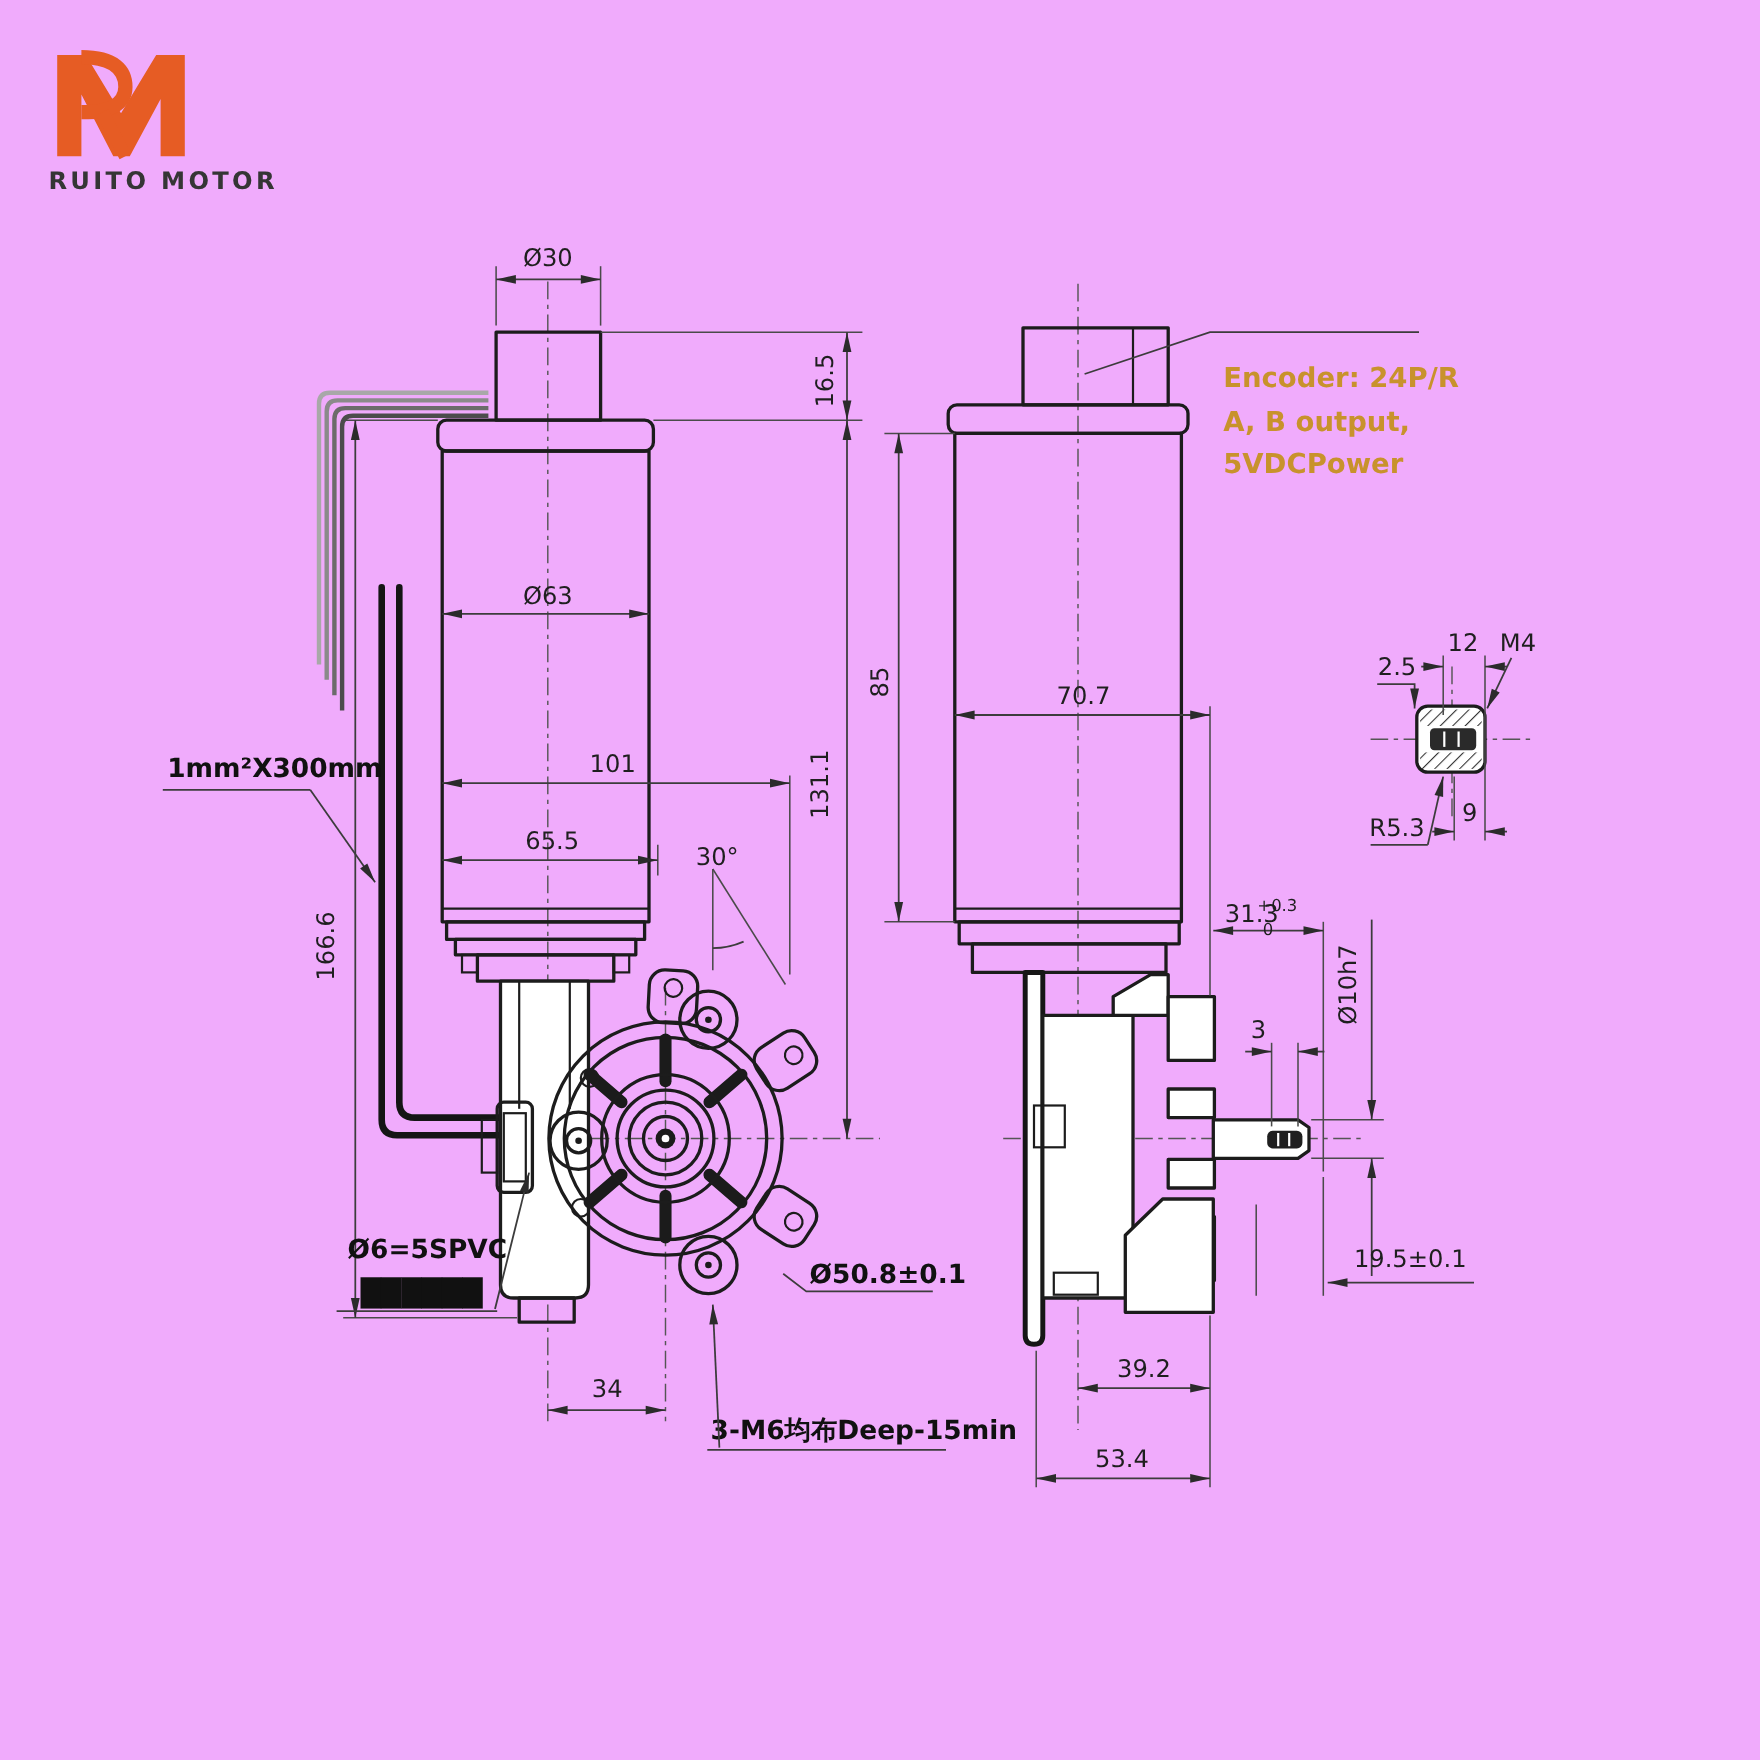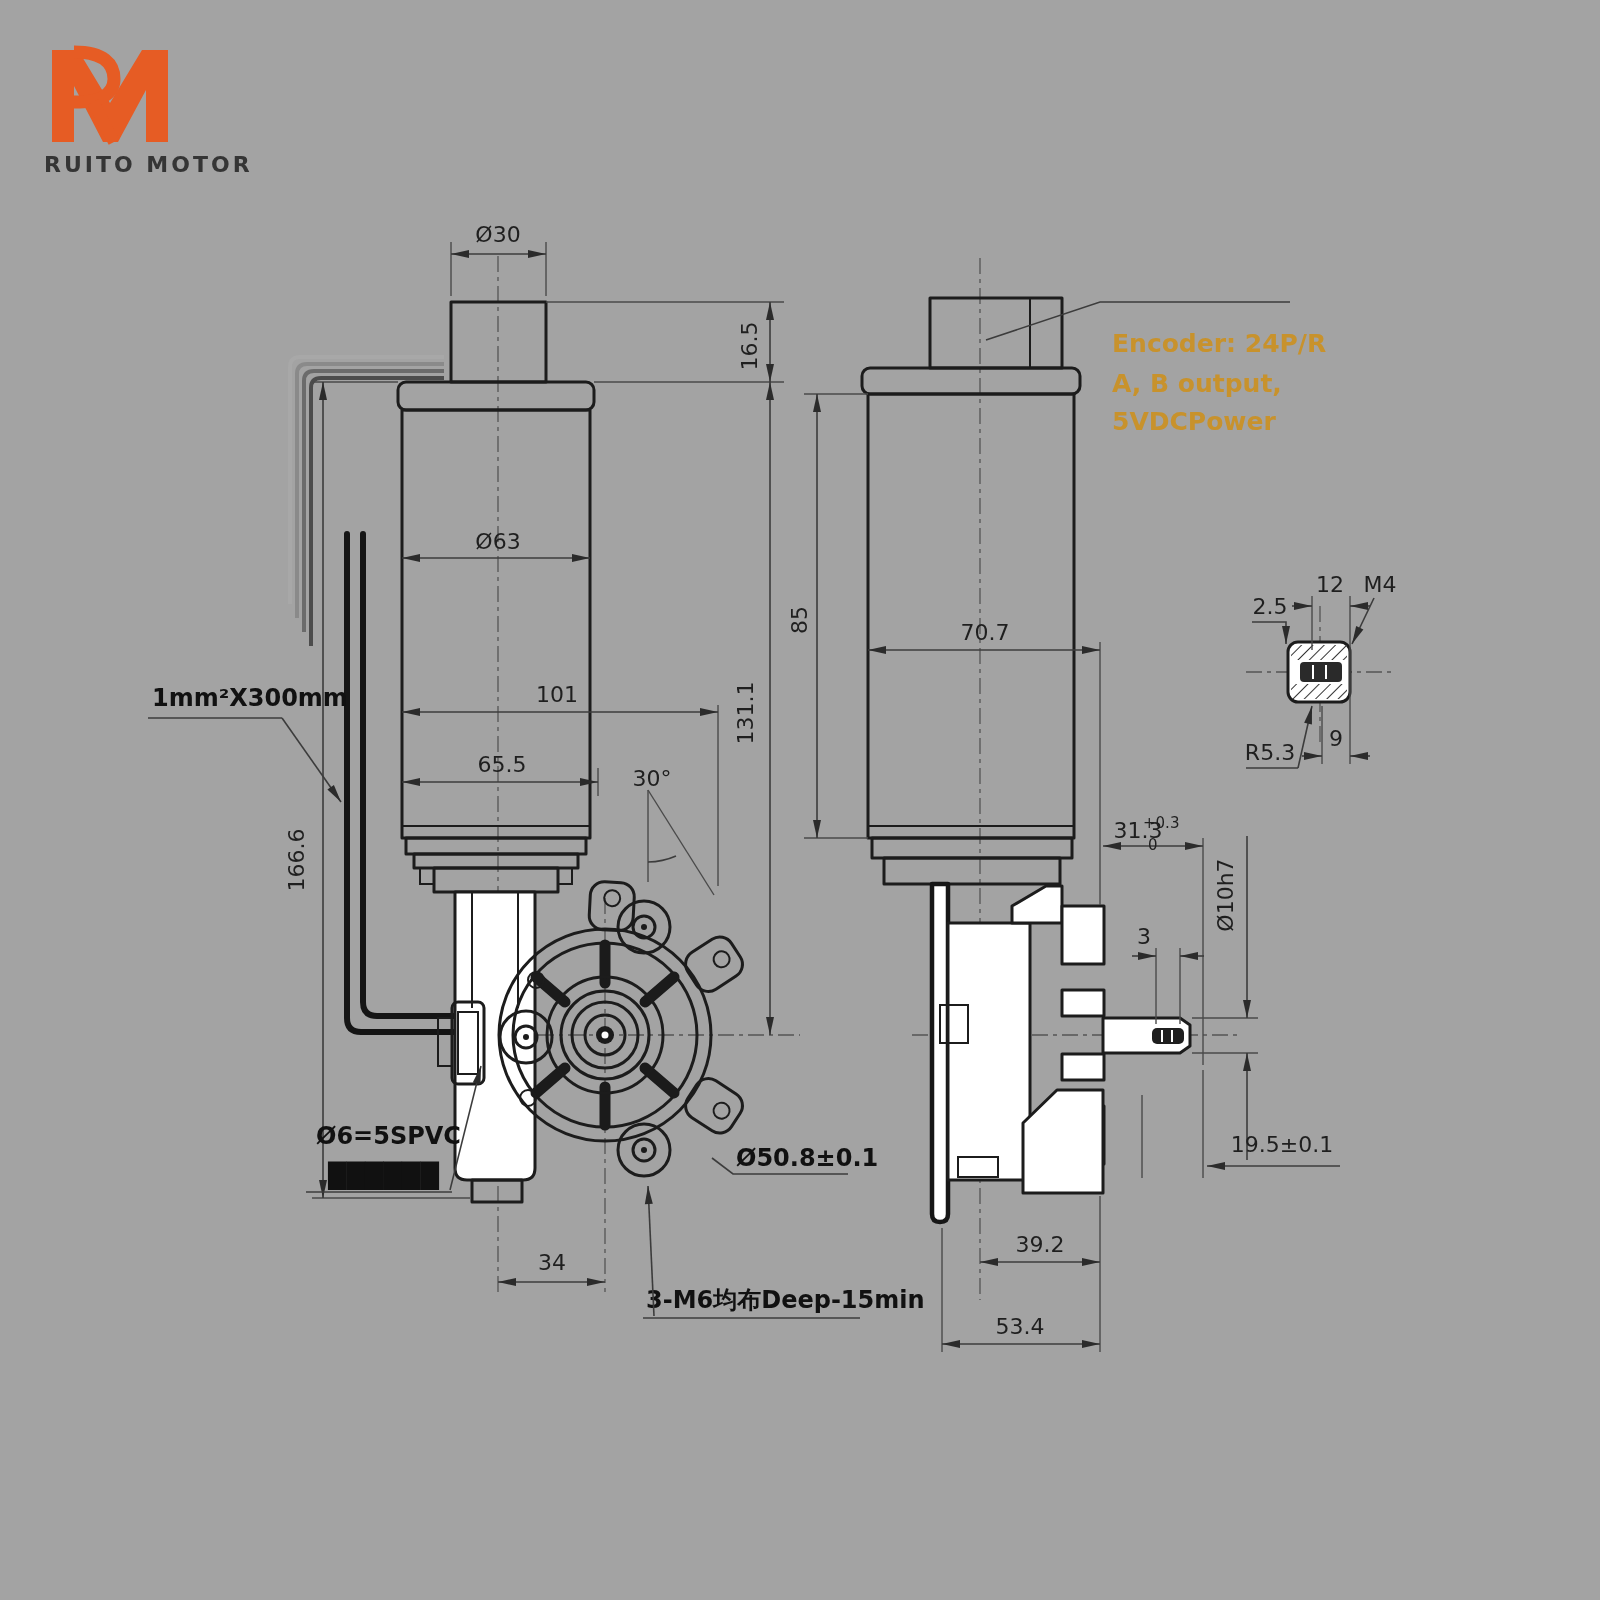--- a/index.html
+++ b/index.html
@@ -1,16 +1,16 @@
 <!DOCTYPE html>
 <html><head>
 <meta charset="utf-8">
 <style>
   html,body{margin:0;padding:0;background:#ffffff;}
-  #canvas{position:relative;width:1600px;height:1600px;background:#a3a3a3;overflow:hidden;
+  #canvas{position:relative;width:1600px;height:1600px;background:#f0abfc;overflow:hidden;
           font-family:"DejaVu Sans",sans-serif;}
   svg{position:absolute;left:0;top:0;}
   
   .ol{fill:none;stroke:#1c1c1c;stroke-width:3;stroke-linejoin:round;stroke-linecap:round;}
   .olw{fill:#ffffff;stroke:#1c1c1c;stroke-width:3;stroke-linejoin:round;}
   .ol2{fill:none;stroke:#1c1c1c;stroke-width:2;}
   .ol4{fill:#ffffff;stroke:#161616;stroke-width:4.5;stroke-linejoin:round;}
   .dim{fill:none;stroke:#3c3c3c;stroke-width:1.6;}
   .dima{fill:none;stroke:#3c3c3c;stroke-width:1.6;marker-start:url(#ma);marker-end:url(#ma);}
   .dime{fill:none;stroke:#3c3c3c;stroke-width:1.6;marker-end:url(#ma);}

